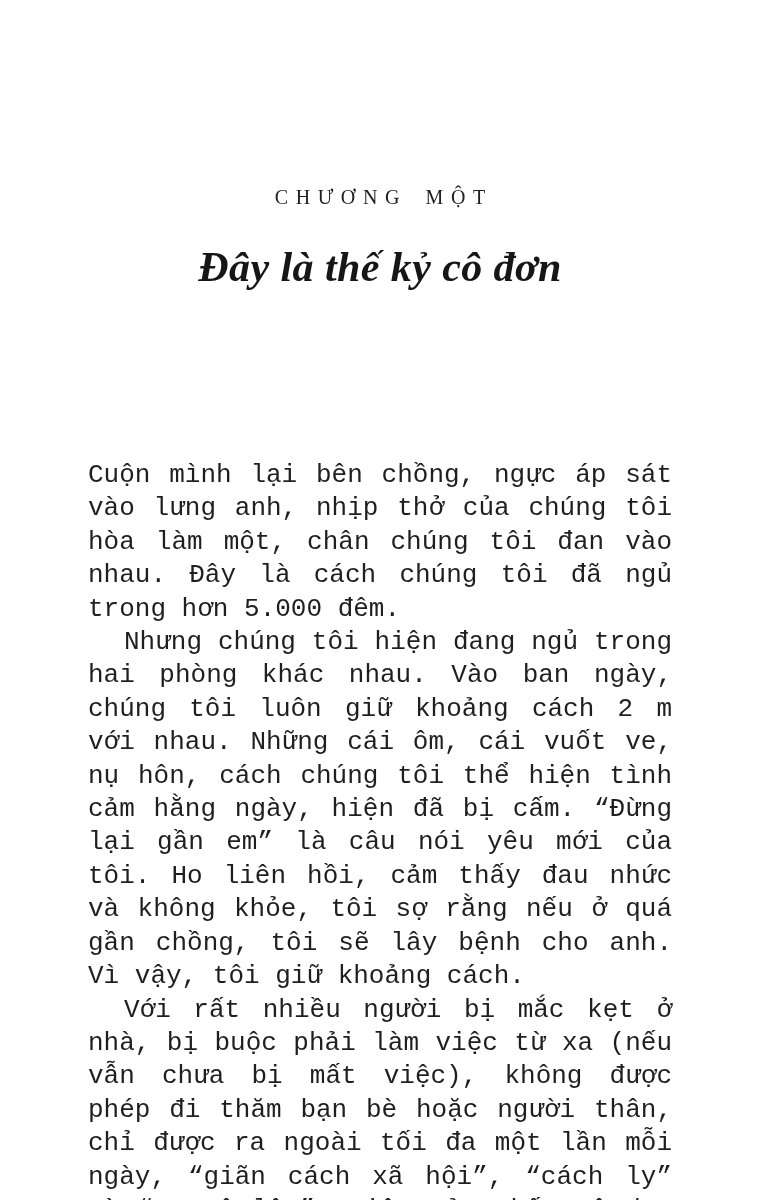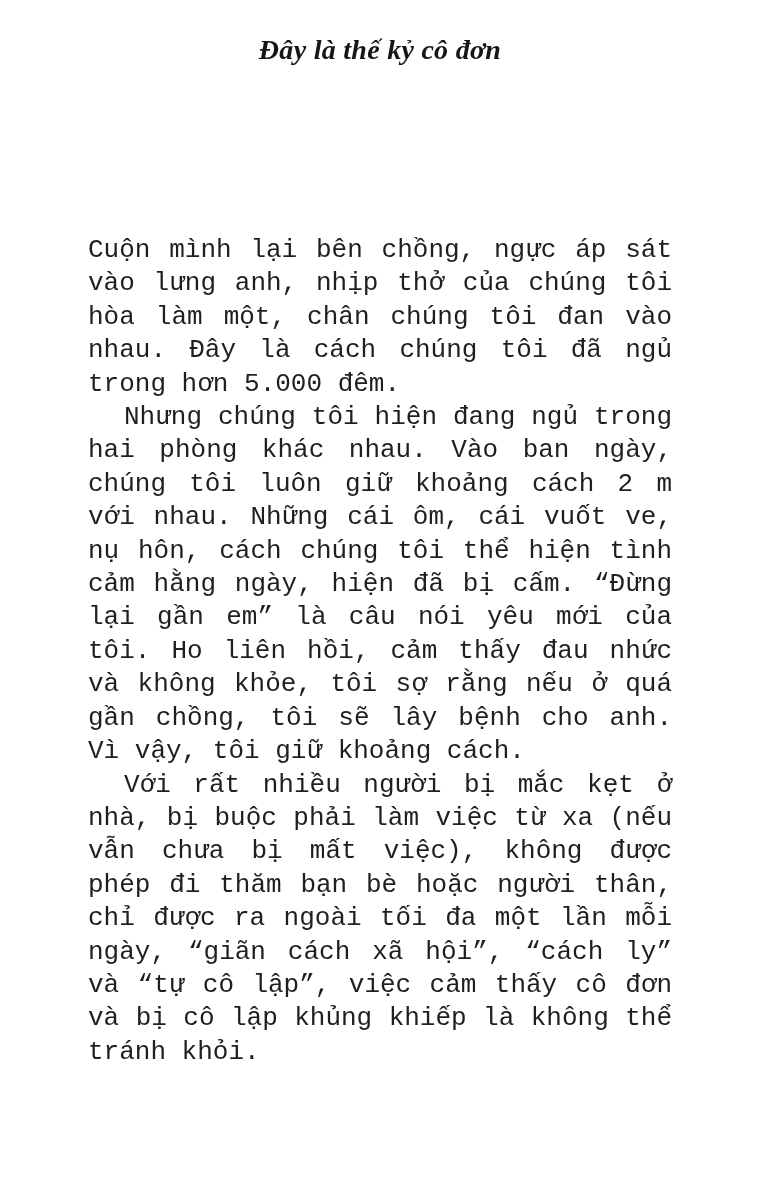--- a/index.html
+++ b/index.html
@@ -29,21 +29,21 @@
     letter-spacing: 0.38em;
     word-spacing: 0.30em;
     text-indent: 0.38em; 
     color: var(--ink, #1f1f1f);
   }
   .chapter-title {
     margin: 34px 0 0 0;
     text-align: center;
     font-style: italic;
     font-weight: 600;
-    font-size: 28px;
+    font-size: 42px;
     letter-spacing: 0.01em;
     color: #161616;
   }
   .body-text {
     margin: 168px auto 0 auto;
     width: 584px;
     font-size: 26px;
     line-height: 33.4px;
     text-align: justify;
     text-justify: inter-word;
@@ -60,20 +60,21 @@
     font-size: 0.55em;
     line-height: 0;
     vertical-align: super;
     margin-left: 1px;
   }
 </style>
 </head>
 <body>
 
 <div class="page">
+  <h2 class="chapter-label">CHƯƠNG MỘT</h2>
 
   <h1 class="chapter-title">Đây là thế kỷ cô đơn</h1>
 
   <div class="body-text">
       <p><span>Cuộn mình lại bên chồng, ngực áp sát vào lưng anh, nhịp thở của chúng tôi hòa làm một, chân chúng tôi đan vào nhau. Đây là cách chúng tôi đã ngủ trong hơn 5.000 đêm.</span></p>
       <p class="indent"><span>Nhưng chúng tôi hiện đang ngủ trong hai phòng khác nhau. Vào ban ngày, chúng tôi luôn giữ khoảng cách 2 m với nhau. Những cái ôm, cái vuốt ve, nụ hôn, cách chúng tôi thể hiện tình cảm hằng ngày, hiện đã bị cấm. “Đừng lại gần em” là câu nói yêu mới của tôi. Ho liên hồi, cảm thấy đau nhức và không khỏe, tôi sợ rằng nếu ở quá gần chồng, tôi sẽ lây bệnh cho anh. Vì vậy, tôi giữ khoảng cách.</span></p>
       <p class="indent"><span>Với rất nhiều người bị mắc kẹt ở nhà, bị buộc phải làm việc từ xa (nếu vẫn chưa bị mất việc), không được phép đi thăm bạn bè hoặc người thân, chỉ được ra ngoài tối đa một lần mỗi ngày, “giãn cách xã hội”, “cách ly” và “tự cô lập”, việc cảm thấy cô đơn và bị cô lập khủng khiếp là không thể tránh khỏi.</span></p>
     </div>
 </div>
 

